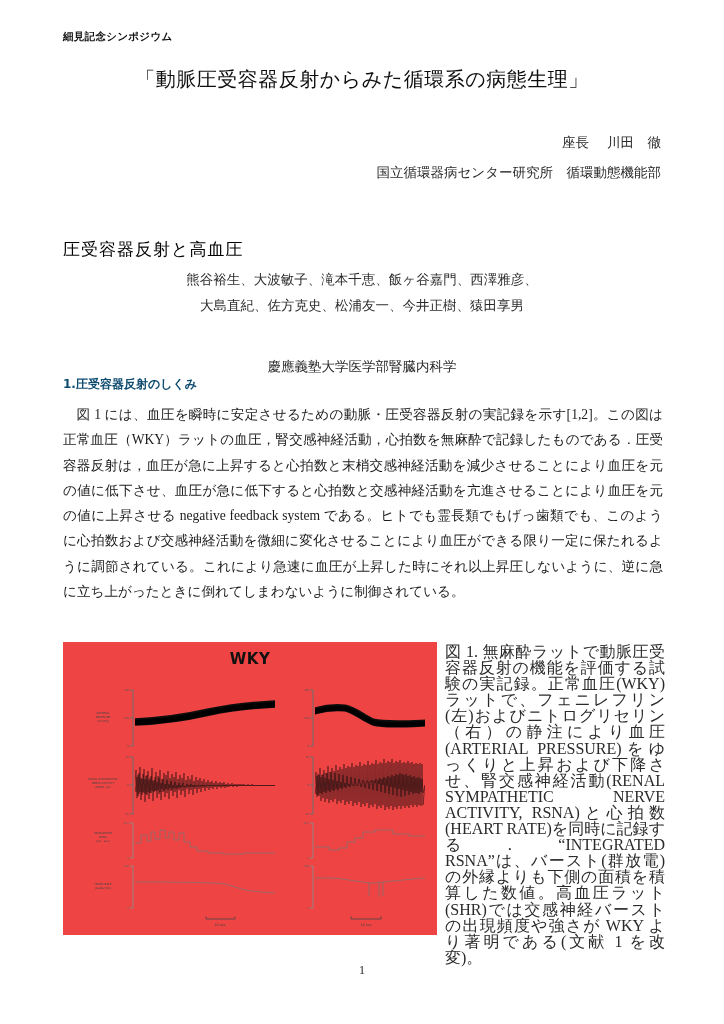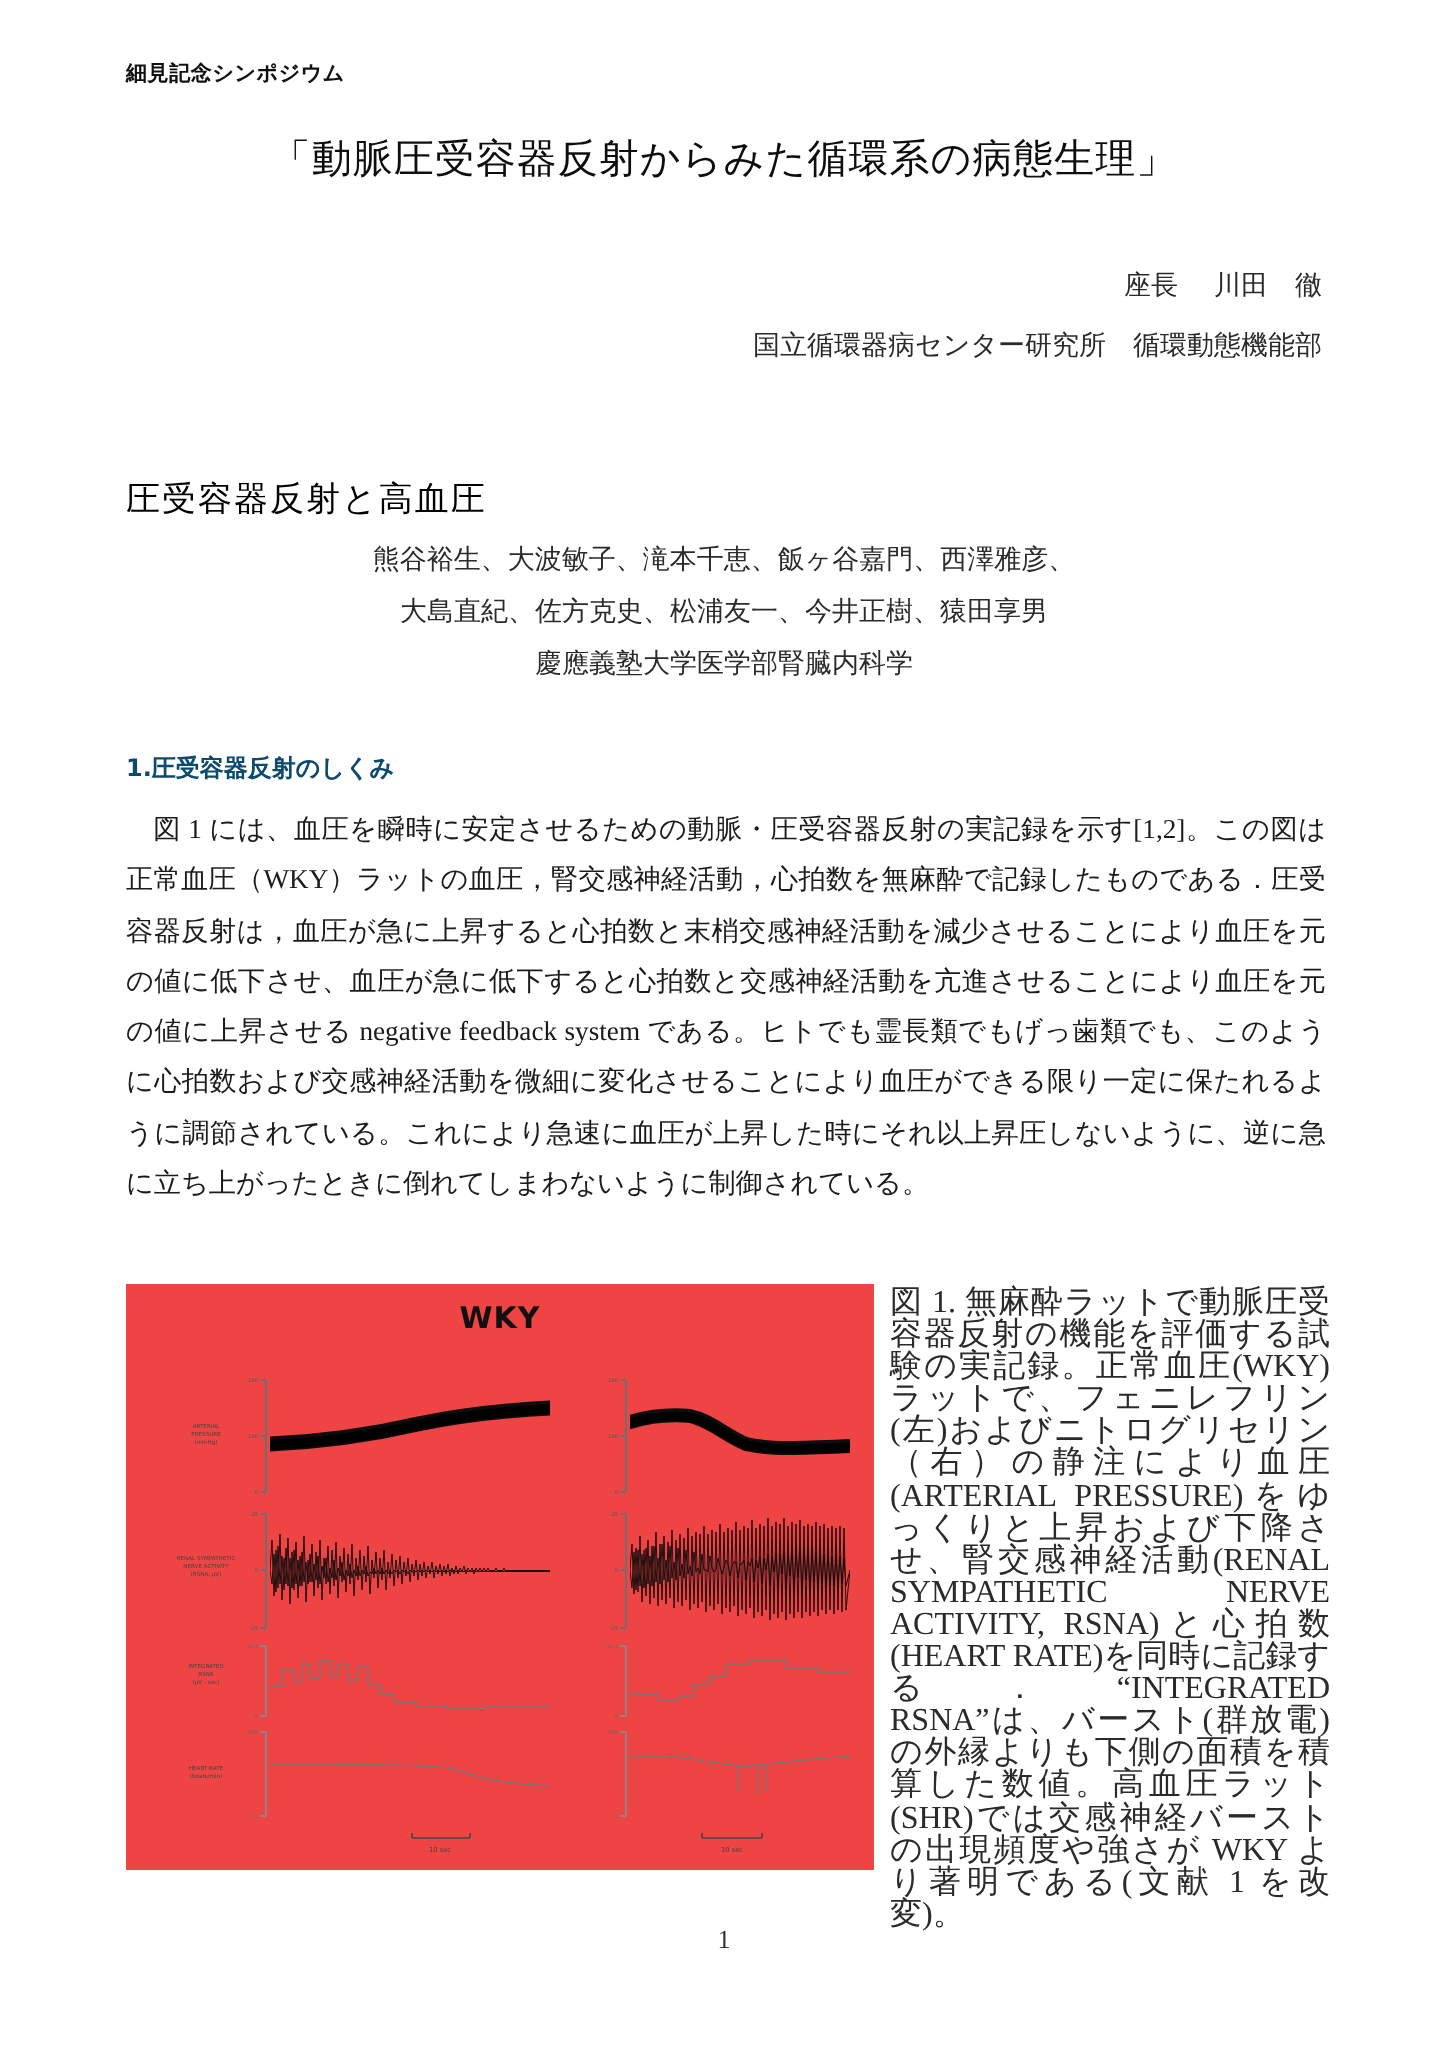--- a/index.html
+++ b/index.html
@@ -79,21 +79,21 @@
   .authors {
     position: absolute;
     left: 63px;
     top: 267px;
     width: 598px;
     text-align: center;
     font-size: 13.5px;
     line-height: 26px;
     color: #2b2b2b;
   }
-  .authors .affil { display: block; }
+  .authors .affil { display: block; margin-top: 35px; }
 
   
   .sec-head {
     position: absolute;
     left: 63px;
     top: 376px;
     font-family: "DejaVu Sans", "Liberation Sans", sans-serif;
     font-size: 12px;
     font-weight: bold;
     color: #0c4a6e;

